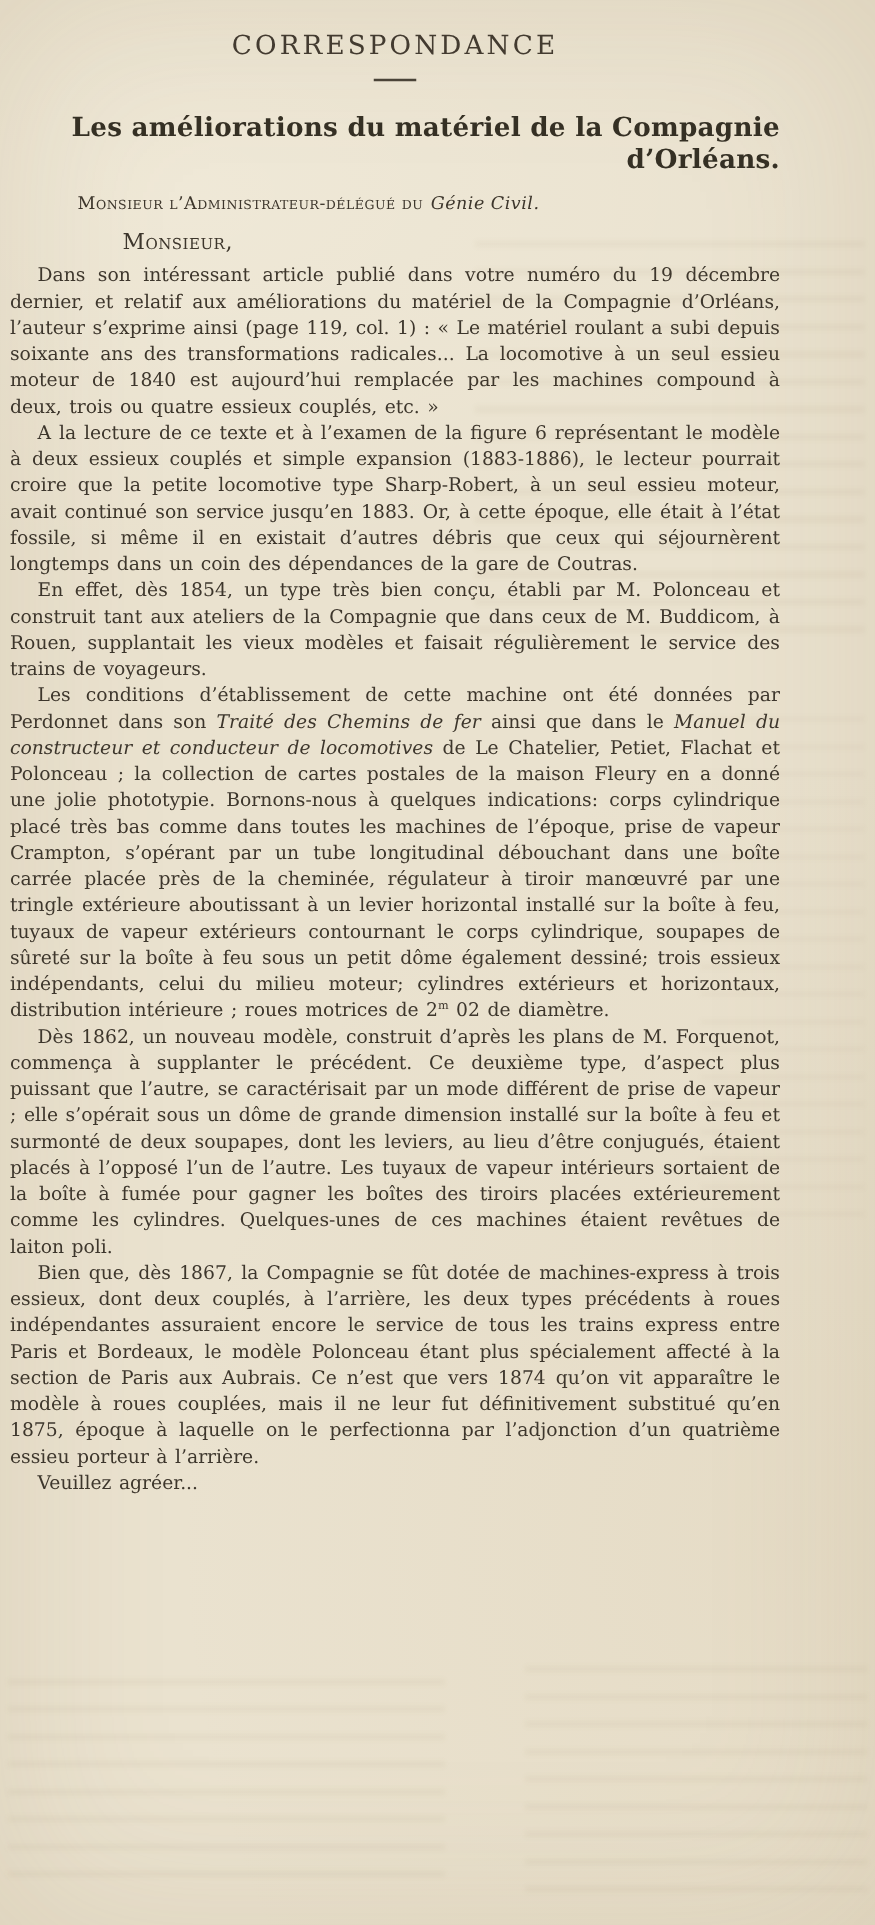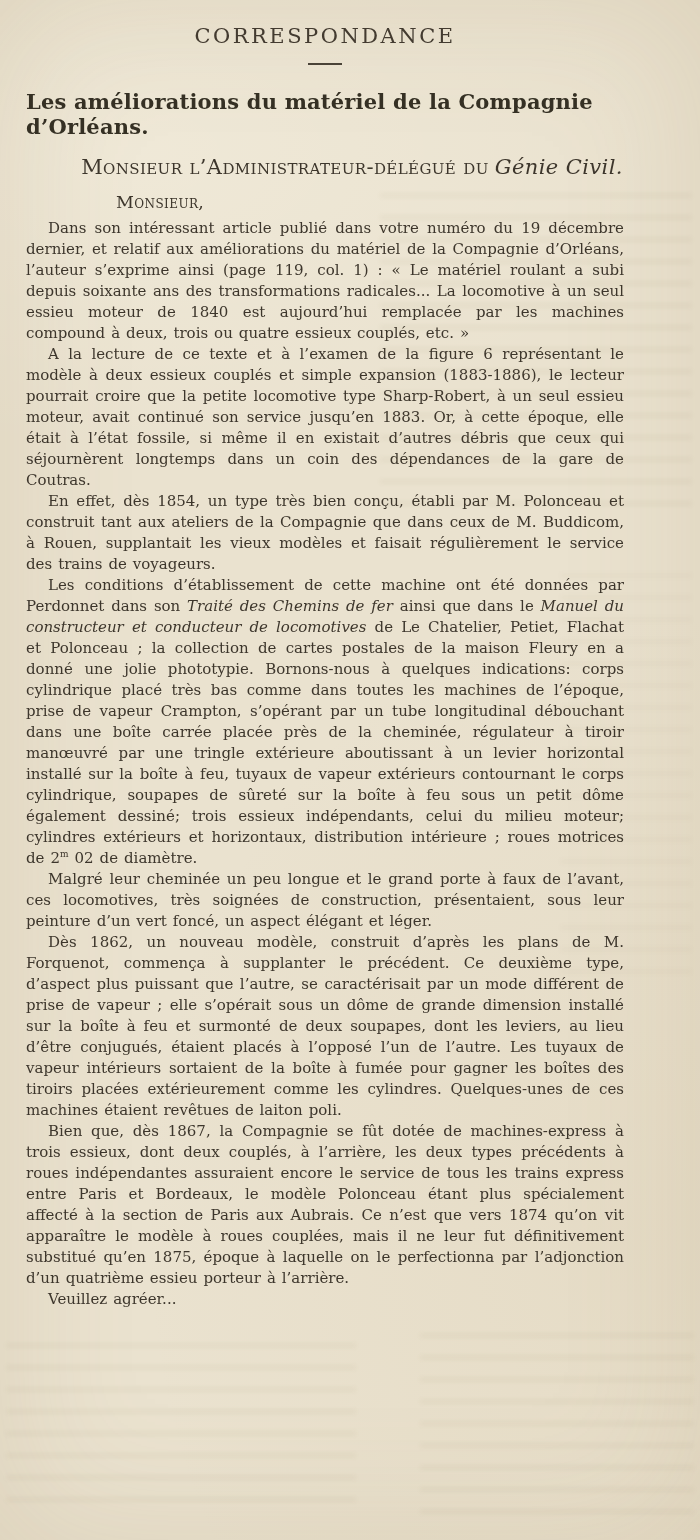--- a/index.html
+++ b/index.html
@@ -12,21 +12,21 @@
     background:var(--paper);
     overflow:hidden;
     font-family:"DejaVu Serif","Liberation Serif",serif;
     color:var(--ink);
     position:relative;
   }
   .page{
     position:relative;
     width:700px;height:1540px;
     box-sizing:border-box;
-    padding:24px 76px 0 26px;
+    padding:24px 76px 0 8px;
     box-shadow:inset 0 0 140px rgba(150,122,80,.16);
     background:
       radial-gradient(ellipse 900px 500px at 20% 10%, rgba(255,252,240,.25), transparent 60%),
       radial-gradient(ellipse 700px 900px at 90% 80%, rgba(190,165,120,.10), transparent 70%),
       var(--paper);
   }
   .section-title{
     text-align:center;
     font-size:21px;
     letter-spacing:2.5px;
@@ -38,26 +38,26 @@
     width:34px;height:2px;
     background:#4a4338;
     margin:15px auto 0 auto;
   }
   .article-title{
     margin:24px 0 0 0;
     font-size:21px;
     font-weight:700;
     letter-spacing:.2px;
     color:#353024;
+    text-align:right;
   }
   .salutation{
     margin:16px 0 0 54px;
-    font-size:21px;
+    font-size:14px;
     letter-spacing:.4px;
-    text-align:center;
   }
   .smallcaps{font-variant:small-caps;}
   .salutation .journal{
     font-style:italic;
     margin-left:6px;
   }
   .greeting{
     margin:13px 0 2px 90px;
     font-size:17.5px;
     font-variant:small-caps;
@@ -111,19 +111,18 @@
 
   <p class="salutation"><span class="smallcaps">Monsieur l’Administrateur-délégué du</span><em class="journal">Génie Civil.</em></p>
 
   <p class="greeting">Monsieur,</p>
 
   <div class="body-text">
       <p class="para"><span>Dans son intéressant article publié dans votre numéro du 19 décembre dernier, et relatif aux améliorations du matériel de la Compagnie d’Orléans, l’auteur s’exprime ainsi (page 119, col. 1) : « Le matériel roulant a subi depuis soixante ans des transformations radicales... La locomotive à un seul essieu moteur de 1840 est aujourd’hui remplacée par les machines compound à deux, trois ou quatre essieux couplés, etc. »</span></p>
       <p class="para"><span>A la lecture de ce texte et à l’examen de la figure 6 représentant le modèle à deux essieux couplés et simple expansion (1883-1886), le lecteur pourrait croire que la petite locomotive type Sharp-Robert, à un seul essieu moteur, avait continué son service jusqu’en 1883. Or, à cette époque, elle était à l’état fossile, si même il en existait d’autres débris que ceux qui séjournèrent longtemps dans un coin des dépendances de la gare de Coutras.</span></p>
       <p class="para"><span>En effet, dès 1854, un type très bien conçu, établi par M. Polonceau et construit tant aux ateliers de la Compagnie que dans ceux de M. Buddicom, à Rouen, supplantait les vieux modèles et faisait régulièrement le service des trains de voyageurs.</span></p>
       <p class="para"><span>Les conditions d’établissement de cette machine ont été données par Perdonnet dans son </span><em>Traité des Chemins de fer</em><span> ainsi que dans le </span><em>Manuel du constructeur et conducteur de locomotives</em><span> de Le Chatelier, Petiet, Flachat et Polonceau ; la collection de cartes postales de la maison Fleury en a donné une jolie phototypie. Bornons-nous à quelques indications: corps cylindrique placé très bas comme dans toutes les machines de l’époque, prise de vapeur Crampton, s’opérant par un tube longitudinal débouchant dans une boîte carrée placée près de la cheminée, régulateur à tiroir manœuvré par une tringle extérieure aboutissant à un levier horizontal installé sur la boîte à feu, tuyaux de vapeur extérieurs contournant le corps cylindrique, soupapes de sûreté sur la boîte à feu sous un petit dôme également dessiné; trois essieux indépendants, celui du milieu moteur; cylindres extérieurs et horizontaux, distribution intérieure ; roues motrices de 2</span><sup>m</sup><span> 02 de diamètre.</span></p>
-      <p class="para"><span>Malgré leur cheminée un peu longue et le grand porte à faux de l’avant, ces locomotives, très soignées de construction, présentaient, sous leur peinture d’un vert foncé, un aspect élégant et léger.</span></p>
       <p class="para"><span>Dès 1862, un nouveau modèle, construit d’après les plans de M. Forquenot, commença à supplanter le précédent. Ce deuxième type, d’aspect plus puissant que l’autre, se caractérisait par un mode différent de prise de vapeur ; elle s’opérait sous un dôme de grande dimension installé sur la boîte à feu et surmonté de deux soupapes, dont les leviers, au lieu d’être conjugués, étaient placés à l’opposé l’un de l’autre. Les tuyaux de vapeur intérieurs sortaient de la boîte à fumée pour gagner les boîtes des tiroirs placées extérieurement comme les cylindres. Quelques-unes de ces machines étaient revêtues de laiton poli.</span></p>
       <p class="para"><span>Bien que, dès 1867, la Compagnie se fût dotée de machines-express à trois essieux, dont deux couplés, à l’arrière, les deux types précédents à roues indépendantes assuraient encore le service de tous les trains express entre Paris et Bordeaux, le modèle Polonceau étant plus spécialement affecté à la section de Paris aux Aubrais. Ce n’est que vers 1874 qu’on vit apparaître le modèle à roues couplées, mais il ne leur fut définitivement substitué qu’en 1875, époque à laquelle on le perfectionna par l’adjonction d’un quatrième essieu porteur à l’arrière.</span></p>
       <p class="para"><span>Veuillez agréer...</span></p>
     </div>
 
 </div>
 
 </body></html>

